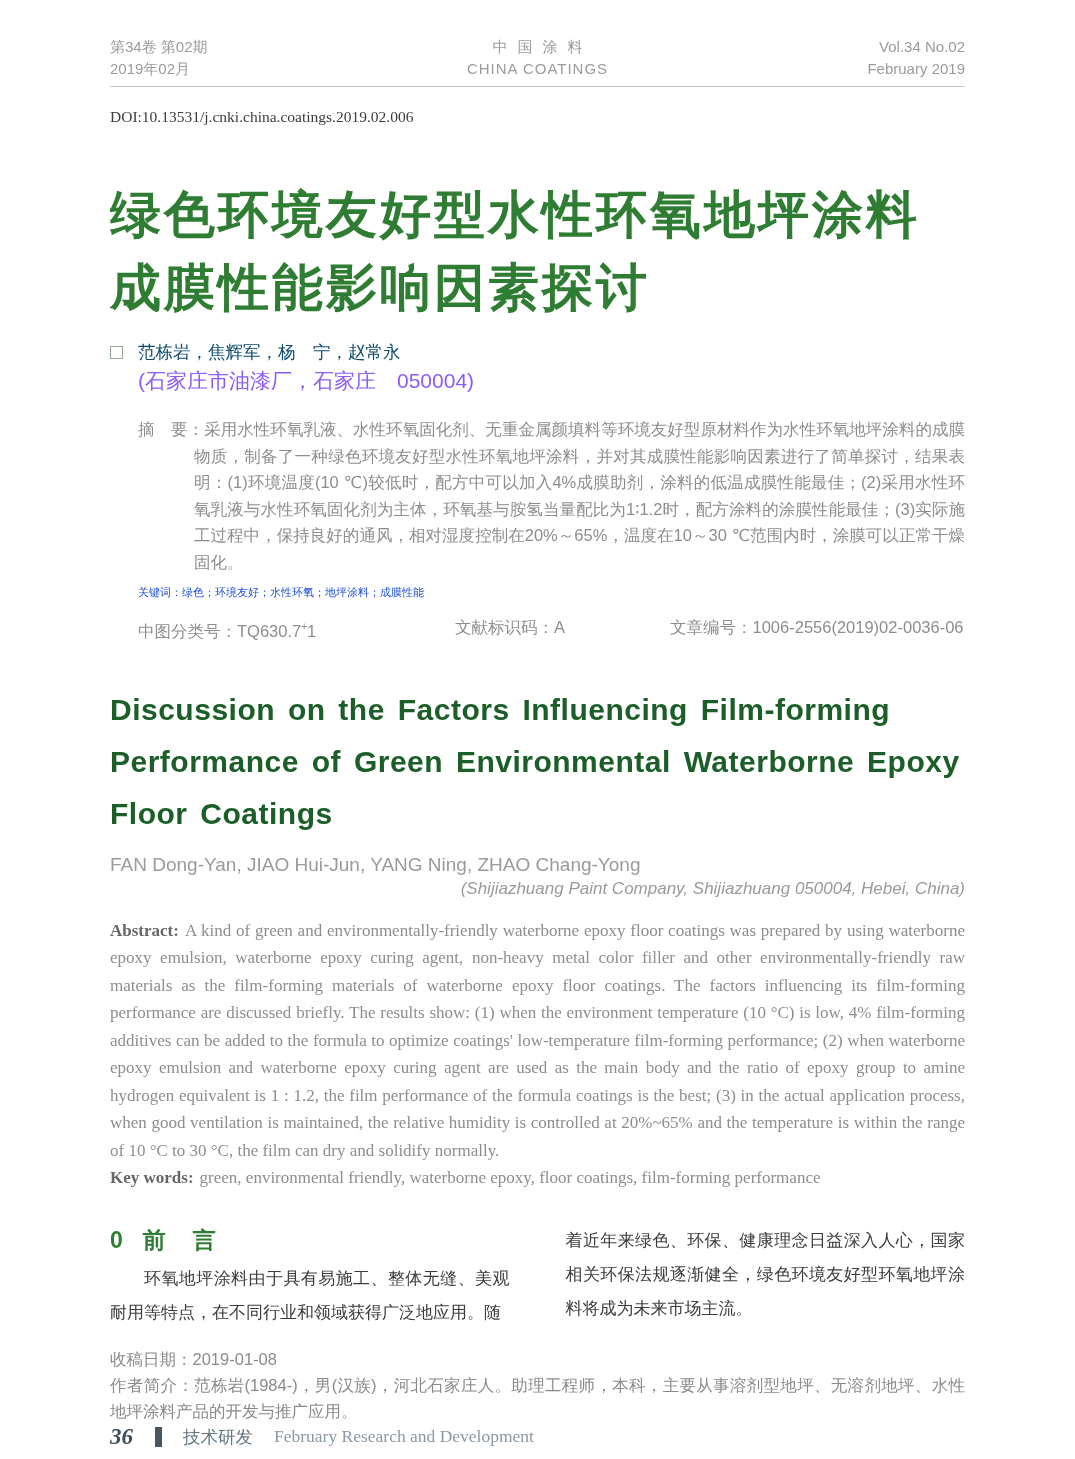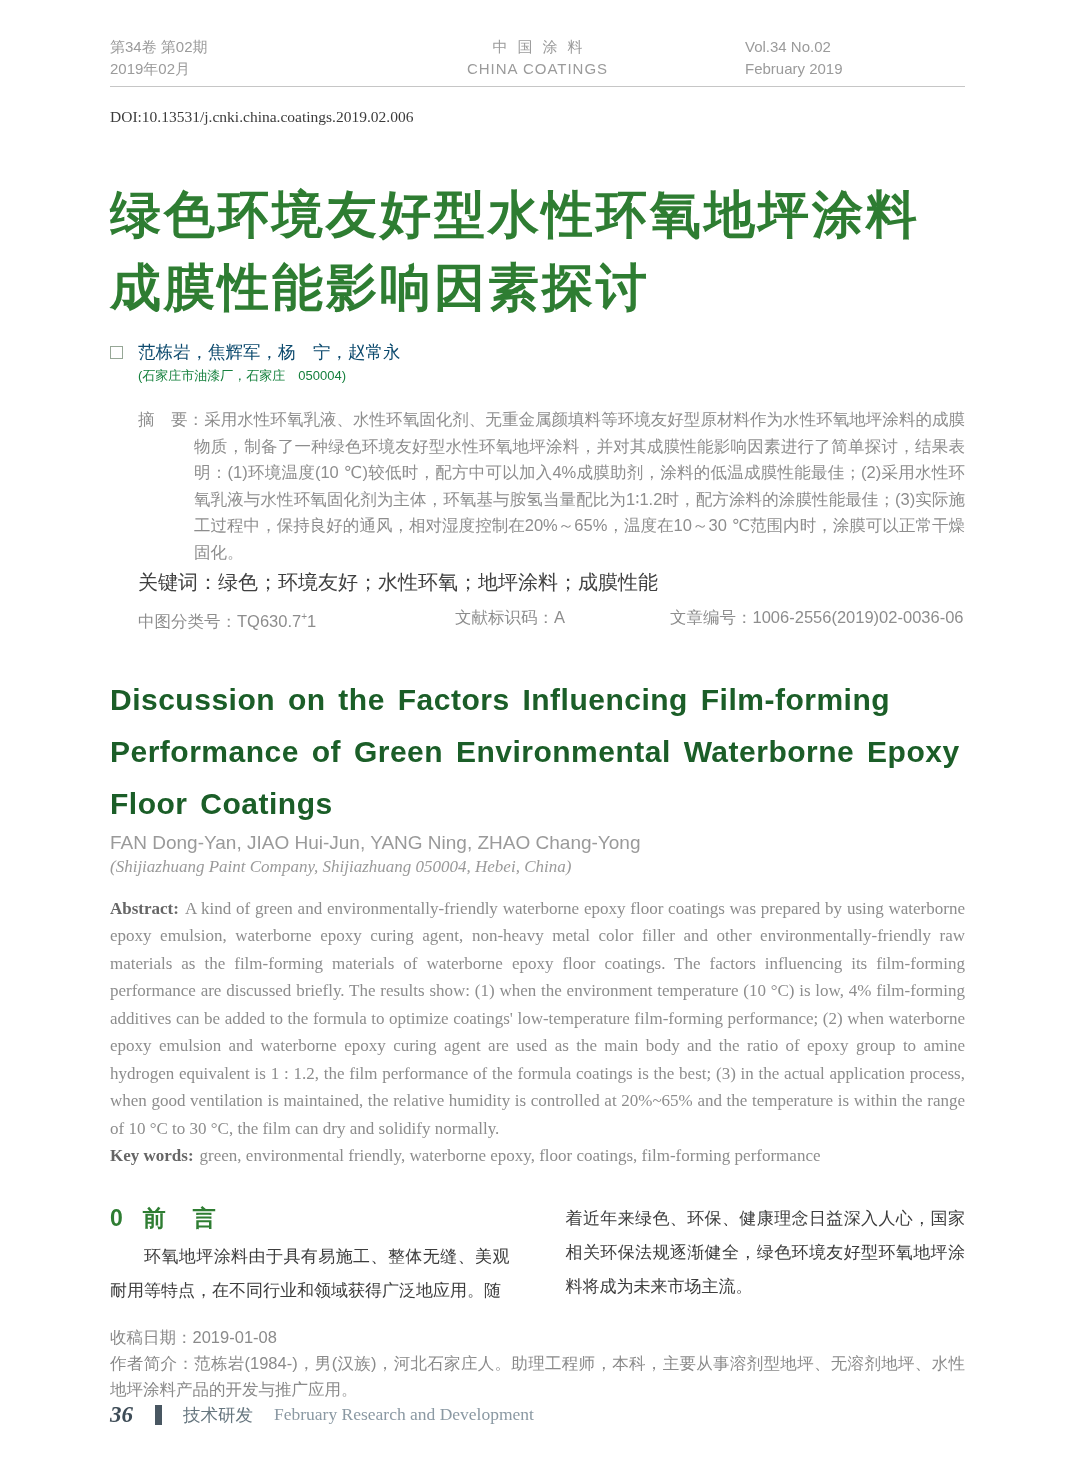--- a/index.html
+++ b/index.html
@@ -5,48 +5,48 @@
   * { margin:0; padding:0; box-sizing:border-box; }
   body { background:#e8e8e8; font-family:"Liberation Sans","DejaVu Sans",sans-serif; }
   .page {
     position:relative; width:1075px; height:1459px; margin:0 auto; background:#ffffff;
     padding:36px 110px 7px 110px; display:flex; flex-direction:column; overflow:hidden;
   }
   
   .header { display:flex; justify-content:space-between; align-items:flex-start;
     color:#9b9b9b; font-size:15px; line-height:22px; border-bottom:1px solid #c6c6c6; padding-bottom:6px; }
   .h-left, .h-right { width:220px; }
-  .h-right { }
+  .h-right { text-align:right; }
   .h-center { text-align:center; }
   .journal-cn { letter-spacing:10px; padding-left:10px; }
   .journal-en { letter-spacing:1px; }
   .doi { margin-top:21px; color:#3b3b3b; font-family:"Liberation Serif","DejaVu Serif",serif; font-size:15.5px; }
   
   .title-cn { margin-top:52px; color:#2e7d32; font-weight:900; font-size:51px; line-height:73px; letter-spacing:3px; }
   .title-cn span { display:block; }
   
   .authors-row { margin-top:16px; display:flex; align-items:center; color:#0c4a6e; font-size:17.5px; }
   .author-square { width:13px; height:13px; border:1.5px solid #96a796; margin-right:15px; flex:none; }
-  .affil-cn { margin-top:3px; padding-left:28px; color:#15803d; font-size:13px; }
+  .affil-cn { margin-top:3px; padding-left:28px; color:#8b5cf6; font-size:21px; }
   
   .rule-thick { margin-top:9px; height:4px; background:#154a22; }
   .rule-thin { height:2px; background:#154a22; }
   
   .abs-block { padding-left:28px; }
   .abstract-cn { margin-top:12px; color:#8d8d8d; font-size:16.5px; line-height:26.5px; text-align:justify;
     padding-left:56px; text-indent:-56px; }
-  .kw-cn { margin-top:4px; color:#404040; font-size:20px; line-height:26.5px; }
+  .kw-cn { margin-top:4px; color:#1d4ed8; font-size:11px; line-height:26.5px; }
   .meta-row { margin-top:8px; display:flex; color:#8d8d8d; font-size:16.5px; line-height:26.5px; }
   .meta-clc { width:317px; } .meta-code { width:215px; }
   sup { font-size:10px; vertical-align:super; }
   
   .title-en { margin-top:40px; color:#1b5e28; font-weight:bold; font-size:30px; line-height:52px; letter-spacing:.5px; word-spacing:4px; }
   .title-en span { display:block; }
-  .authors-en { margin-top:2px; color:#9a9a9a; font-size:19px; }
-  .affil-en { margin-top:3px; color:#9a9a9a; font-style:italic; font-family:Liberation Serif, serif; font-size:17px; }
+  .authors-en { margin-top:14px; color:#9a9a9a; font-size:19px; }
+  .affil-en { margin-top:3px; color:#9a9a9a; font-style:italic; font-family:Liberation Sans, sans-serif; font-size:17px;text-align:right; }
   .rule-abs { margin-top:8px; }
   .abstract-en { margin-top:10px; font-family:"Liberation Serif","DejaVu Serif",serif; color:#8d8d8d;
     font-size:17px; line-height:27.5px; text-align:justify; }
   .label-en { font-weight:bold; color:#666; margin-right:6px; }
   .kw-en { font-family:"Liberation Serif","DejaVu Serif",serif; color:#8d8d8d; font-size:17px; line-height:27.5px; }
   .rule-kw { margin-top:6px; }
   
   .section { margin-top:26px; display:flex; gap:56px; }
   .col { flex:1; min-width:0; }
   .sec-heading { color:#2e7d32; font-weight:bold; font-size:23px; line-height:32px; margin-bottom:6px; }

